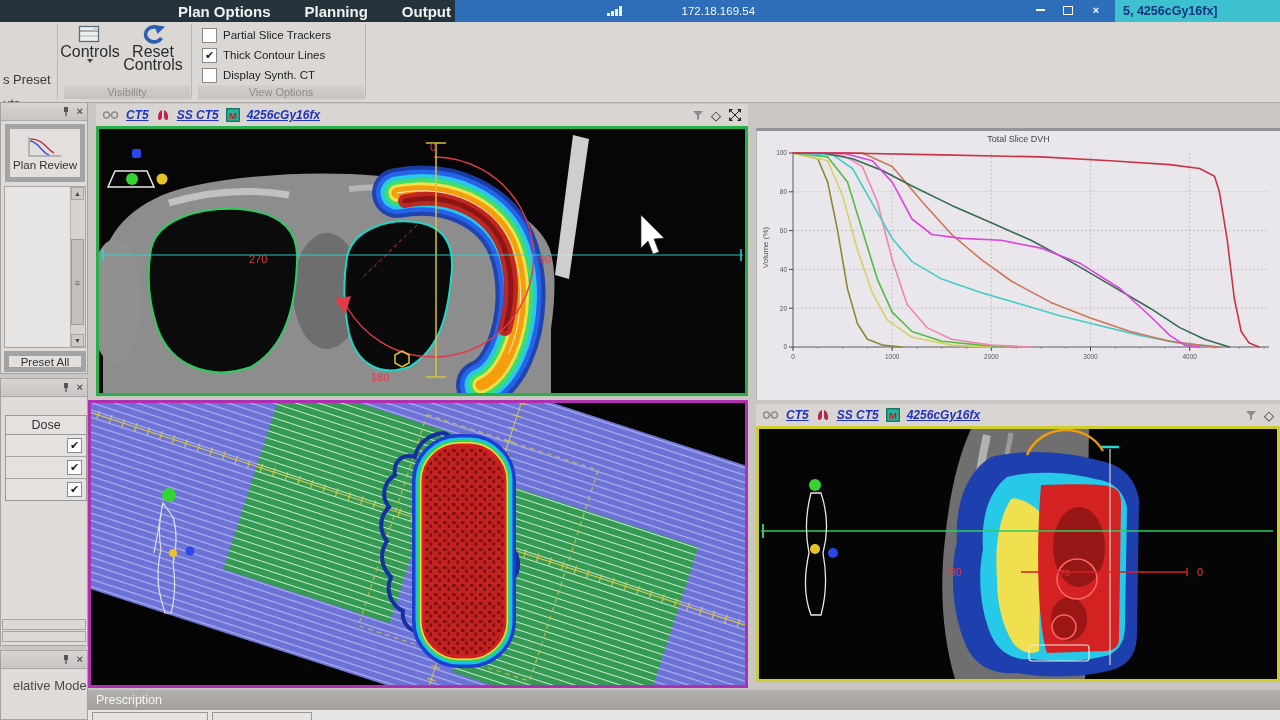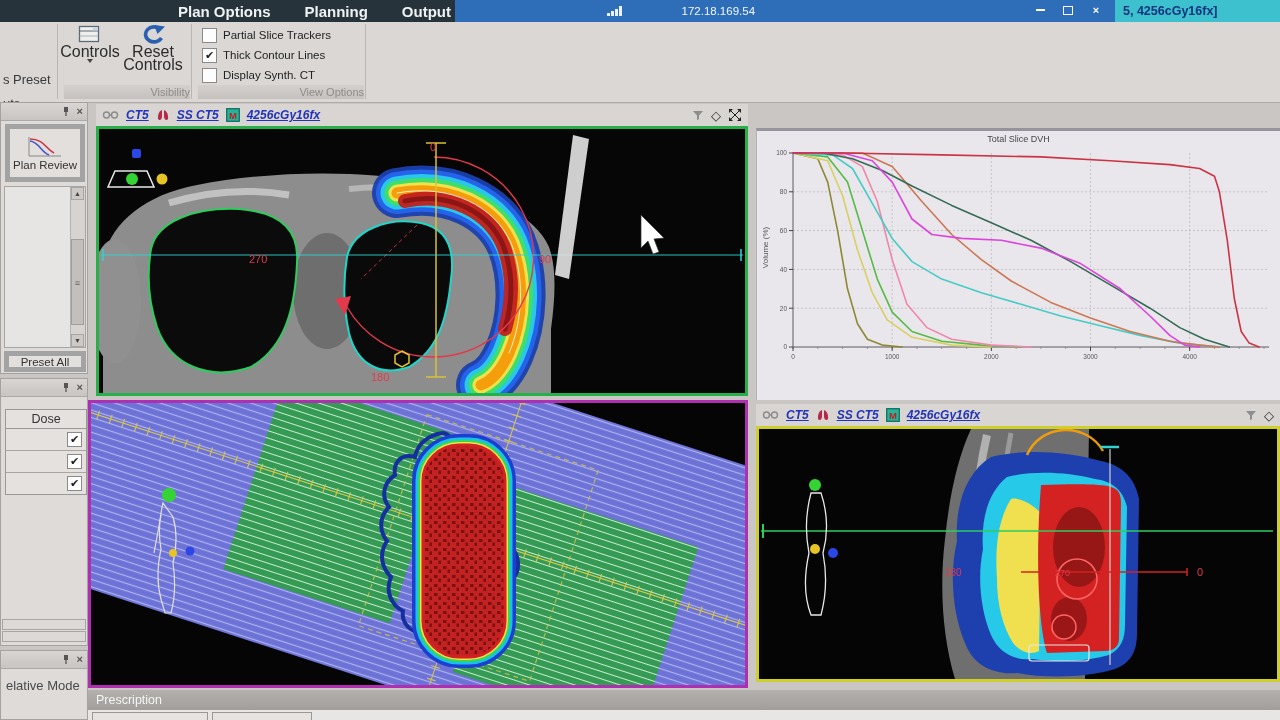--- a/index.html
+++ b/index.html
@@ -23,21 +23,21 @@
   #restore-glyph{width:8px;height:7px;border:1.5px solid #fff;display:inline-block;position:relative;background:transparent;}
   #title-teal{position:absolute;left:1115px;top:0;width:165px;height:22px;background:#3ec1ce;
               display:flex;align-items:center;}
   #title-teal span{color:#12337e;font-size:12.5px;font-weight:700;margin-left:8px;white-space:nowrap;}
 
   
   #ribbon{left:0;top:22px;width:1280px;height:80px;background:#dad7d4;border-bottom:1px solid #aeaba8;}
   .frag{color:#3a3a3a;font-size:13px;margin-top:44px;}
   .vsep{position:absolute;top:2px;bottom:3px;width:1px;background:#b9b6b3;}
   .rgroup{position:absolute;top:0;height:78px;}
-  .gfooter{position:absolute;left:6px;right:0;bottom:1px;height:14px;text-align:right;
+  .gfooter{position:absolute;left:6px;right:0;bottom:1px;height:14px;text-align:center;
            font-size:11px;color:#8f8c89;background:linear-gradient(#d3d0cd,#c4c1be);line-height:14px;}
   .rbtn{position:absolute;display:flex;flex-direction:column;align-items:center;cursor:default;}
   .rbtn .lbl{font-size:16px;color:#2c2c2c;line-height:13px;text-align:center;}
   .caret{width:0;height:0;border-left:3.5px solid transparent;border-right:3.5px solid transparent;
          border-top:4px solid #444;margin-top:1px;}
   .cbrow{position:absolute;left:10px;display:flex;align-items:center;gap:6px;height:16px;}
   .cb{width:13px;height:13px;border:1px solid #8a8a8a;background:#fdfdfd;font-size:11px;
       line-height:12px;text-align:center;color:#1d1d1d;flex:0 0 auto;}
   .cblabel{font-size:11.5px;color:#232323;white-space:nowrap;}
 
@@ -193,21 +193,21 @@
   </div>
 
   <div class="panel abs" style="left:0;top:378px;width:88px;height:268px;">
     <div class="phead">
       <svg width="10" height="11" viewBox="0 0 10 11">
         <rect x="3" y="1" width="4" height="5" fill="#555"></rect>
           <line x1="5" y1="6" x2="5" y2="10" stroke="#555" stroke-width="1.3"></line>
       </svg>
       <span class="x">×</span>
     </div>
-    <div class="dose-table" style="left:4px;top:30px;width:80px;">
+    <div class="dose-table" style="left:4px;top:36px;width:80px;">
       <div class="dose-title">Dose</div>
       <div class="dose-row">
         <span class="cb">✔</span>
       </div>
       <div class="dose-row">
         <span class="cb">✔</span>
       </div>
       <div class="dose-row" style="border-bottom:none;">
         <span class="cb">✔</span>
       </div>
@@ -217,21 +217,21 @@
   </div>
 
   <div class="panel abs" style="left:0;top:650px;width:88px;height:70px;">
     <div class="phead">
       <svg width="10" height="11" viewBox="0 0 10 11">
         <rect x="3" y="1" width="4" height="5" fill="#555"></rect>
           <line x1="5" y1="6" x2="5" y2="10" stroke="#555" stroke-width="1.3"></line>
       </svg>
       <span class="x">×</span>
     </div>
-    <div class="abs" style="left:5px;top:27px;font-size:13px;color:#4a4a4a;">elative Mode</div>
+    <div class="abs" style="left:12px;top:27px;font-size:13px;color:#4a4a4a;">elative Mode</div>
   </div>
 
   <div class="abs" style="left:96px;top:104px;width:652px;height:292px;">
     <div class="vp-head" style="height:22px;">
       <svg width="17" height="10" viewBox="0 0 17 10">
         <circle cx="4.5" cy="5" r="3" stroke="#8b8b8b" fill="none" stroke-width="1.4"></circle>
         <circle cx="12.5" cy="5" r="3" stroke="#8b8b8b" fill="none" stroke-width="1.4"></circle>
         <line x1="7.5" y1="5" x2="9.5" y2="5" stroke="#8b8b8b" stroke-width="1.4"></line>
       </svg>
       <span class="vplink">CT5</span>

